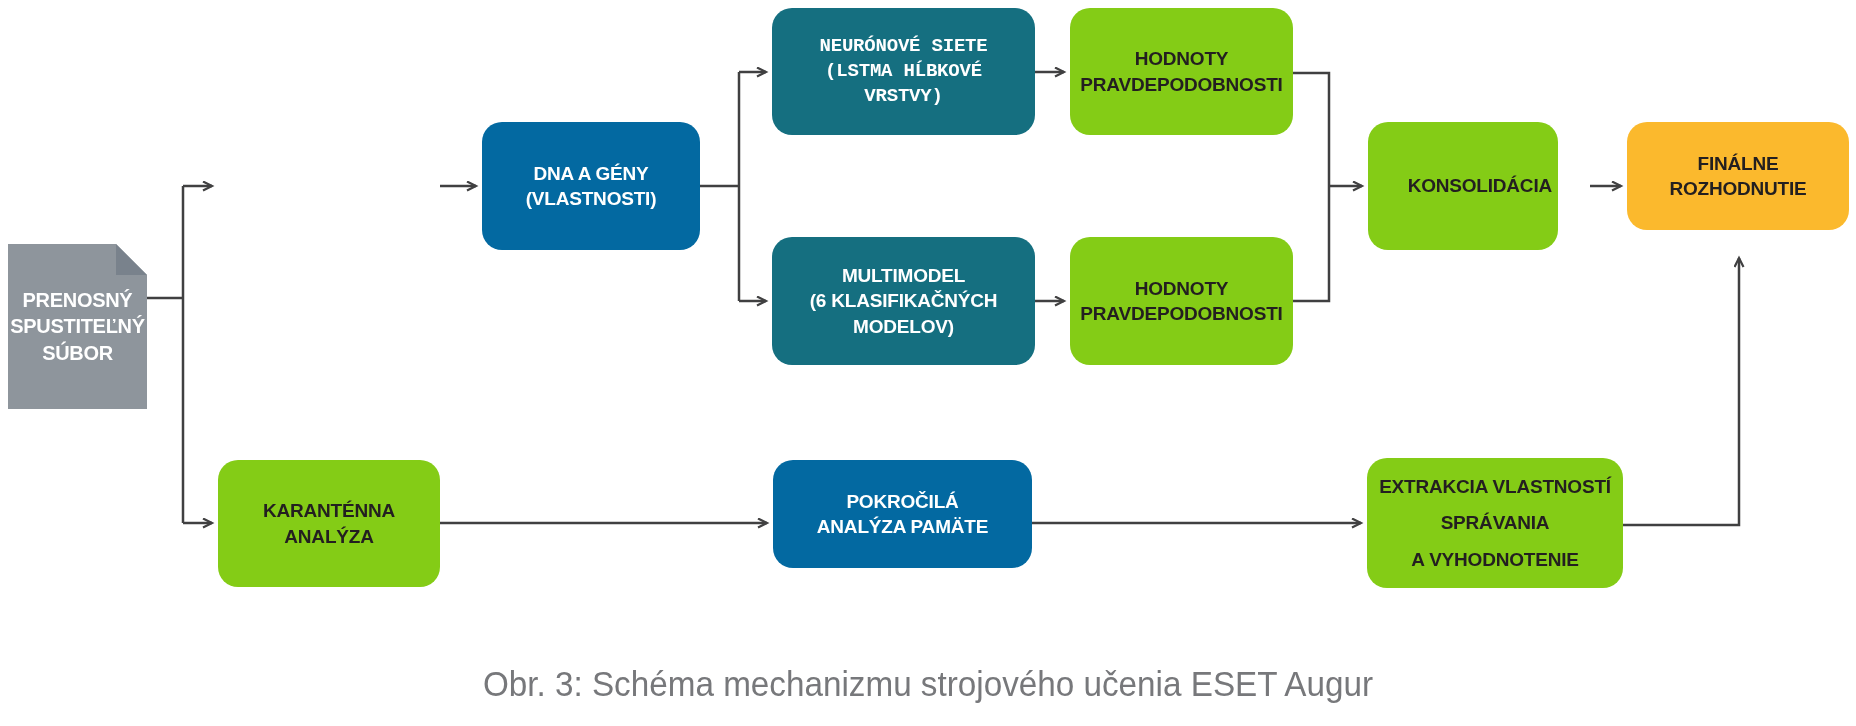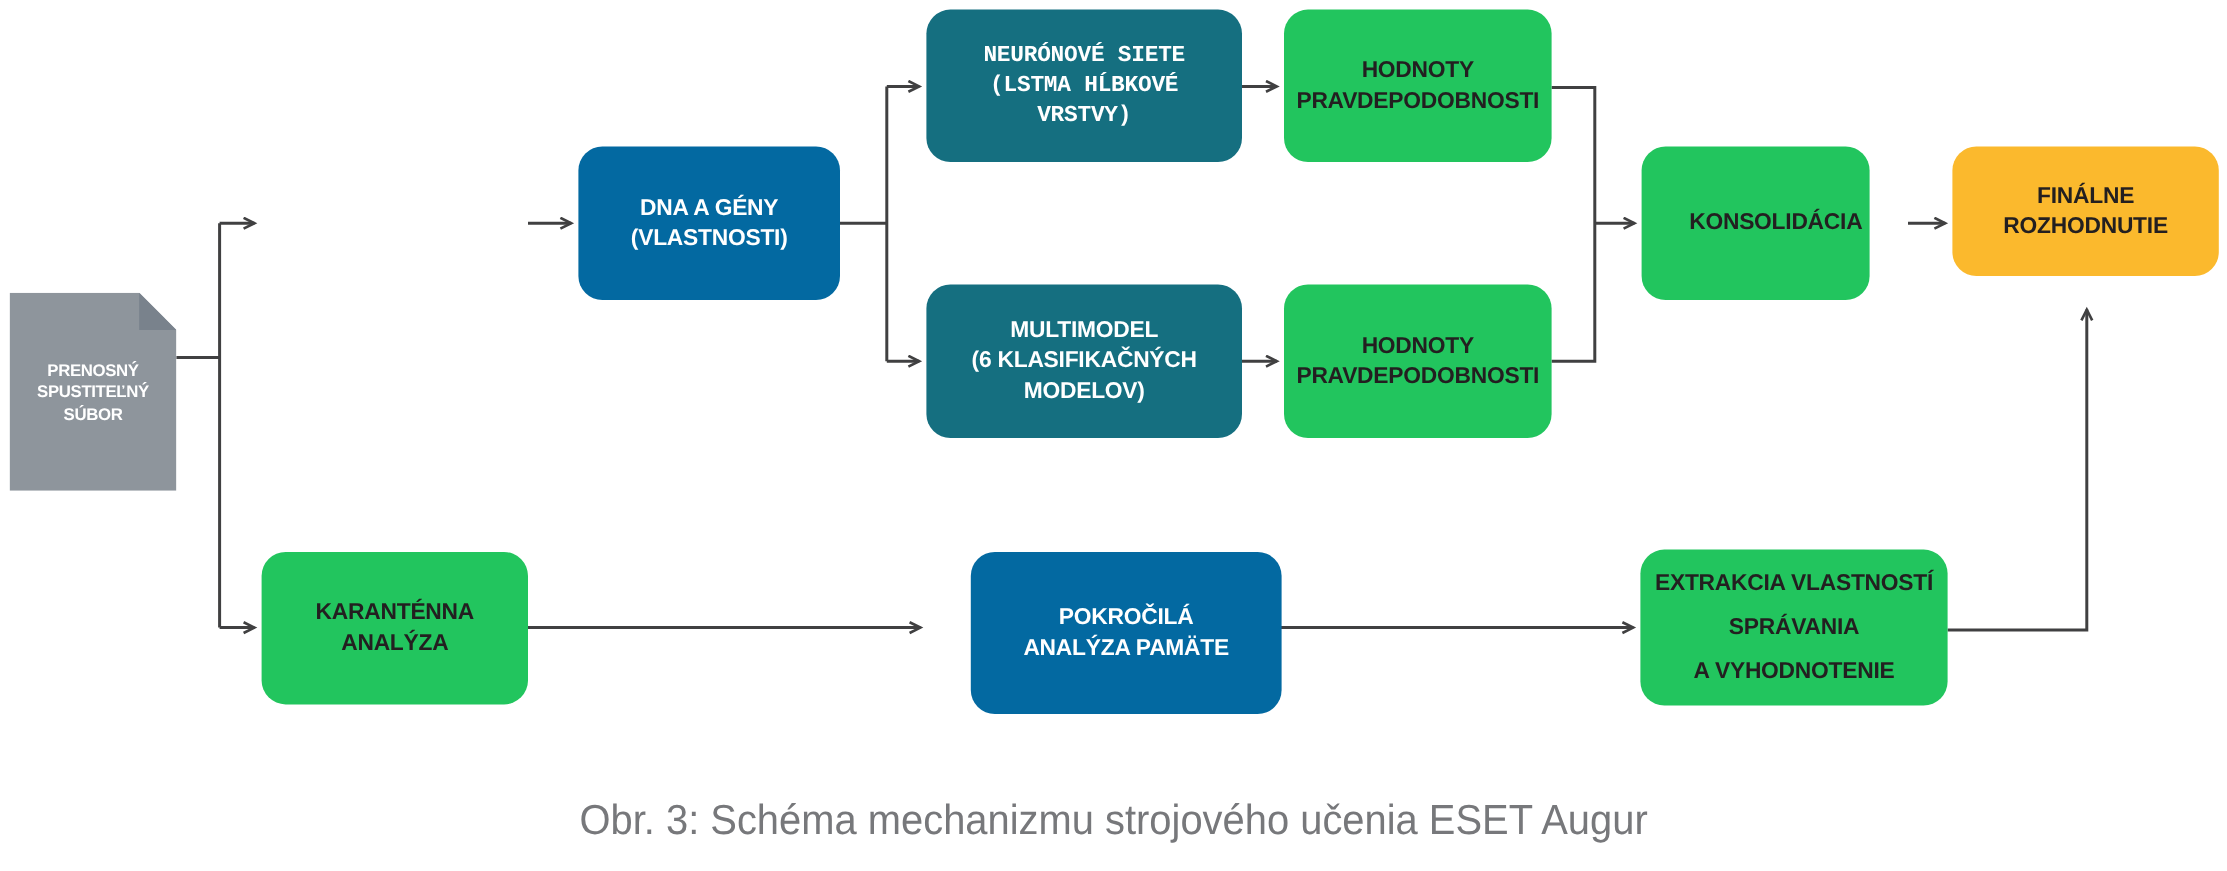--- a/index.html
+++ b/index.html
@@ -20,47 +20,47 @@
     border-radius:20px;
     font-weight:700;
     font-size:19px;
     line-height:1.32;
     letter-spacing:-0.2px;
     color:#231F20;
     padding:0 6px;
     box-sizing:border-box;
   }
   .node .ln{display:block;white-space:nowrap;}
-  .gray{background:#22c55e;}
+  .gray{background:#84cc16;}
   .teal{background:#0369a1;color:#FFFFFF;}
   .teal-dark{background:#156F80;color:#FFFFFF;}
   .yellow{background:#FBB92D;color:#231F20;}
 
   
   .n-emulacia   {left:218px; top:122px; width:222px; height:128px;}
   .n-dna        {left:482px; top:122px; width:218px; height:128px;}
   .n-neuronove  {left:772px; top:8px;   width:263px; height:127px;font-family:Liberation Mono, monospace;}
   .n-hodnoty1   {left:1070px;top:8px;   width:223px; height:127px;}
   .n-multimodel {left:772px; top:237px; width:263px; height:128px;}
   .n-hodnoty2   {left:1070px;top:237px; width:223px; height:128px;}
   .n-konsolidacia{left:1368px;top:122px;width:190px; height:128px;align-items:flex-end;}
   .n-finalne    {left:1627px;top:122px; width:222px; height:108px;}
   .n-karantenna {left:218px; top:460px; width:222px; height:127px;}
-  .n-pokrocila  {left:773px; top:460px; width:259px; height:135px;margin-left:36px;}
+  .n-pokrocila  {left:773px; top:460px; width:259px; height:108px;}
   .n-extrakcia  {left:1367px;top:458px; width:256px; height:130px;gap:11px;}
 
   
   .doc{
     position:absolute;left:8px;top:244px;width:139px;height:165px;
   }
   .doc svg{position:absolute;left:0;top:0;}
   .doc .doc-label{
     position:absolute;left:0;top:0;width:100%;height:100%;
     display:flex;flex-direction:column;align-items:center;justify-content:center;
-    color:#FFFFFF;font-weight:700;font-size:14px;line-height:1.33;
+    color:#FFFFFF;font-weight:700;font-size:20px;line-height:1.33;
     letter-spacing:-0.3px;text-align:center;
   }
   .doc .doc-label .ln{display:block;white-space:nowrap;}
 
   .caption{
     position:absolute;left:0;top:664px;width:100%;
     text-align:center;
     color:#77787B;
     font-size:35px;
     font-weight:400;

